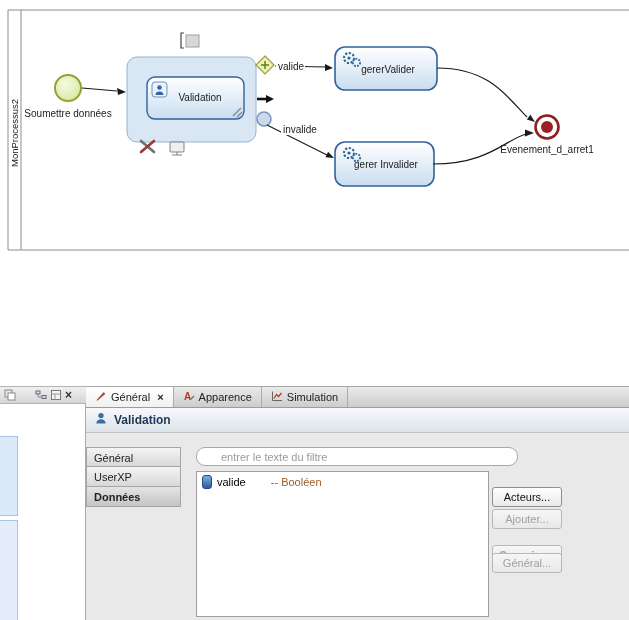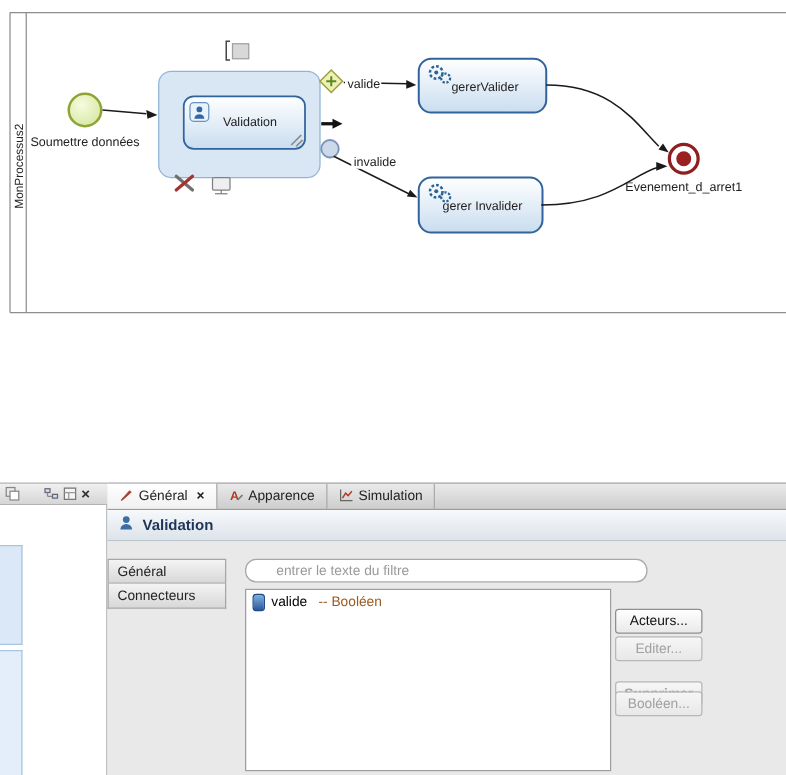--- a/index.html
+++ b/index.html
@@ -50,21 +50,21 @@
                 font-size:11px;color:#444;padding:0 24px;outline:none;
                 font-family:"Liberation Sans",sans-serif;}
   .filter-input::placeholder{color:#9a9a9a;}
 
   .data-list{position:absolute;left:110px;top:38px;width:293px;height:146px;
              background:#fff;border:1px solid #9e9e9e;box-sizing:border-box;}
   .list-item{display:flex;align-items:center;gap:5px;padding:3px 5px;font-size:11px;}
   .data-icon{width:8px;height:12px;border-radius:3px;
              background:linear-gradient(#7fb0e0,#2a5a9a);border:1px solid #1f4b86;}
   .item-name{color:#000;}
-  .item-type{color:#9a5b22;margin-left:4px;}
+  .item-type{color:#9a5b22;margin-left:20px;}
 
   .btn{position:absolute;left:406px;width:70px;height:20px;box-sizing:border-box;
        font-size:11px;text-align:center;line-height:18px;border-radius:3px;
        background:linear-gradient(#ffffff,#e9e9e9);border:1px solid #8f8f8f;color:#111;}
   .btn.disabled{color:#a0a0a0;border-color:#b8b8b8;background:linear-gradient(#f6f6f6,#e8e8e8);}
   .btn.b0{top:54px;} .btn.b1{top:76px;} .btn.b2{top:112px;font-weight:bold;} .btn.b3{top:120px;}
 </style>
 </head>
 <body>
 
@@ -266,34 +266,35 @@
               <path d="M2.3 12.6 a4.7 4.4 0 0 1 9.4 0 z" fill="#3a6ea5"></path>
             </svg>
         </span>
         <span class="form-title">Validation</span>
       </div>
 
       <div class="props-content">
 
         <div class="sections">
           <div class="section">Général</div>
-          <div class="section">Connecteurs</div>
+          <div class="section">UserXP</div>
+          <div class="section selected">Données</div>
         </div>
 
         <input class="filter-input" type="text" placeholder="entrer le texte du filtre" style="">
 
         <div class="data-list">
           <div class="list-item">
             <span class="data-icon"></span>
             <span class="item-name">valide</span>
             <span class="item-type">-- Booléen</span>
           </div>
         </div>
 
         <div class="btn b0">Acteurs...</div>
-        <div class="btn b1 disabled">Editer...</div>
+        <div class="btn b1 disabled">Ajouter...</div>
         <div class="btn b2 disabled">Supprimer</div>
-        <div class="btn b3 disabled">Booléen...</div>
+        <div class="btn b3 disabled">Général...</div>
 
       </div>
     </div>
   </div>
 </div>
 
 </body></html>

